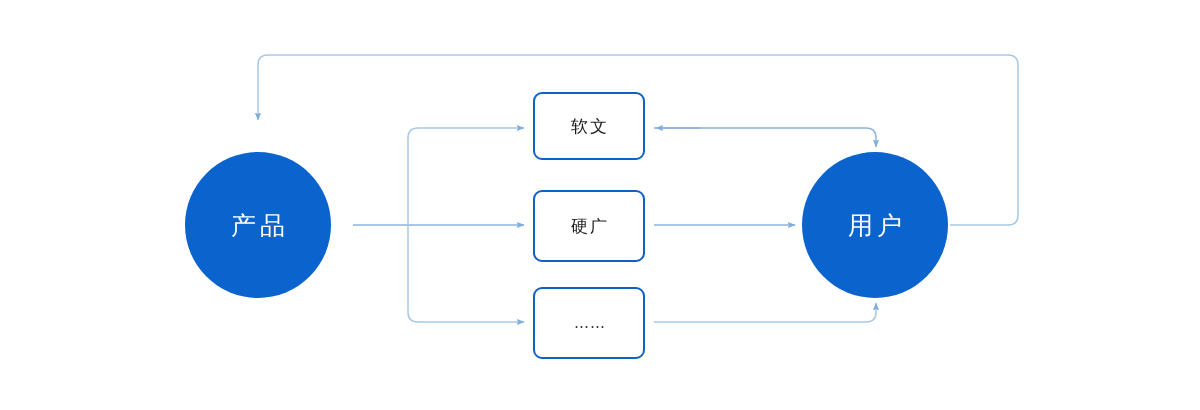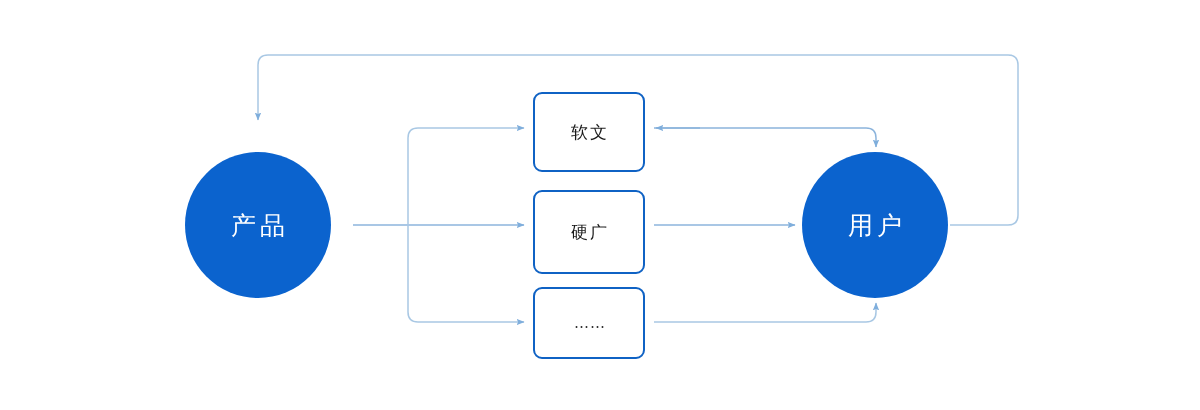--- a/index.html
+++ b/index.html
@@ -107,25 +107,25 @@
   </svg>
 
   <div class="node-circle" style="left:802px; top:152px; width:146px; height:146px; background:#0B63CE;">
     <span>用户</span>
   </div>
 
   <div class="node-circle" style="left:185px; top:152px; width:146px; height:146px; background:#0B63CE;">
     <span>产品</span>
   </div>
 
-  <div class="node-box" style="left:533px; top:92px; width:112px; height:80px; border-color:#0F62C4;">
+  <div class="node-box" style="left:533px; top:92px; width:112px; height:68px; border-color:#0F62C4;">
     <span>软文</span>
   </div>
 
-  <div class="node-box" style="left:533px; top:190px; width:112px; height:84px; border-color:#0F62C4;">
+  <div class="node-box" style="left:533px; top:190px; width:112px; height:72px; border-color:#0F62C4;">
     <span>硬广</span>
   </div>
 
   <div class="node-box is-ellipsis" style="left:533px; top:287px; width:112px; height:72px; border-color:#0F62C4;">
     <span>……</span>
   </div>
 
 </div>
 
 </body></html>

